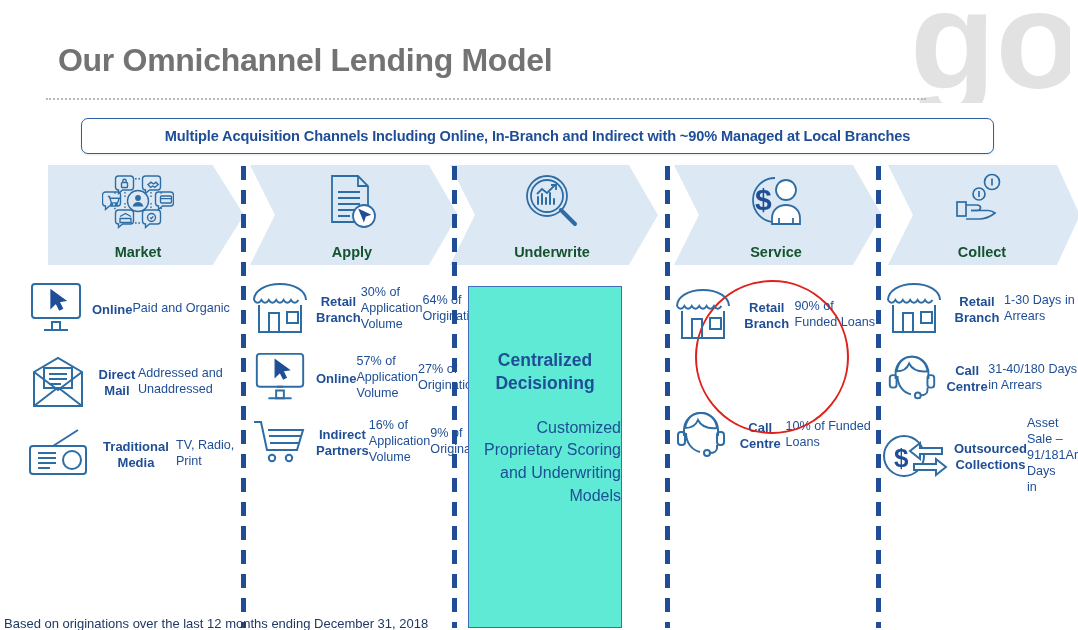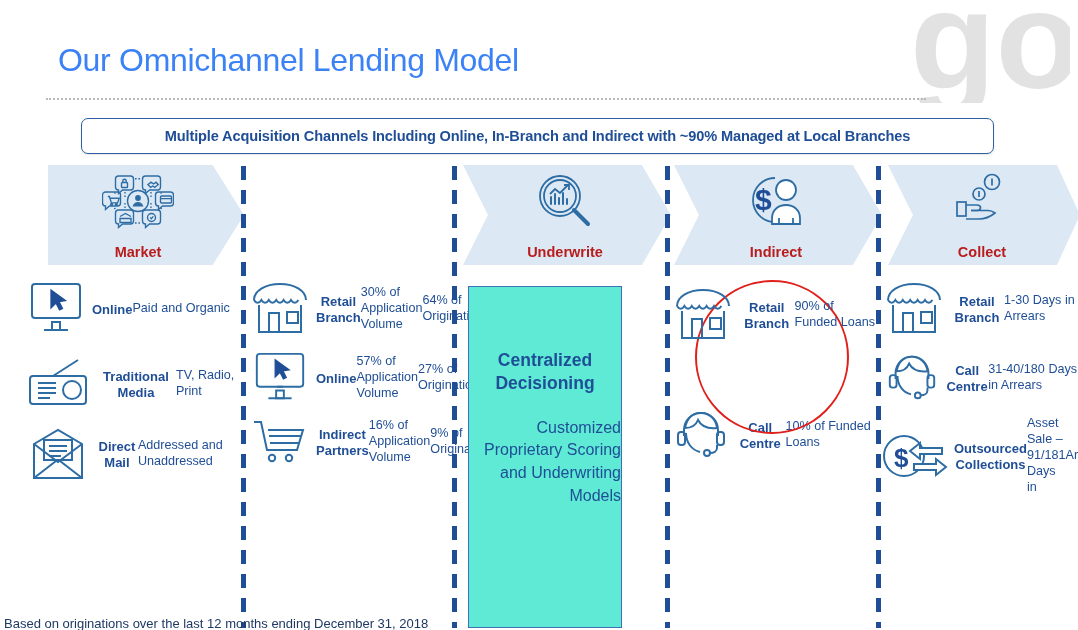--- a/index.html
+++ b/index.html
@@ -16,22 +16,22 @@
   
   .logo-watermark{
     position:absolute; top:-12px; right:8px;
     width:170px; height:115px;
     opacity:1; pointer-events:none;
   }
 
   
   .title{
     position:absolute; left:58px; top:42px;
-    font-size:32px; font-weight:normal;
-    color:#3b82f6; letter-spacing:-0.3px;
+    font-size:32px; font-weight:bold;
+    color:#737373; letter-spacing:-0.3px;
     white-space:nowrap;
   }
   .title-rule{
     position:absolute; left:46px; top:98px; width:880px; height:0;
     border-top:2px dotted #b9b9b9;
   }
 
   
   .banner{
     position:absolute; left:81px; top:118px;
@@ -48,31 +48,31 @@
 
   
   .chev-band{position:absolute; left:0; top:165px; width:1078px; height:100px;}
   .chev{
     position:absolute; top:0; height:100px;
     background:#DCE9F5;
     display:flex; flex-direction:column; align-items:center; justify-content:flex-start;
   }
   .chev.c1{left:48px;  width:196px; clip-path:polygon(0 0, 84% 0, 100% 50%, 84% 100%, 0 100%);}
   .chev.c2{left:250px; width:208px; clip-path:polygon(0 0, 86% 0, 100% 50%, 86% 100%, 0 100%, 12% 50%);}
-  .chev.c3{left:463px; width:208px; clip-path:polygon(0 0, 86% 0, 100% 50%, 86% 100%, 0 100%, 12% 50%);align-items:center;}
+  .chev.c3{left:450px; width:208px; clip-path:polygon(0 0, 86% 0, 100% 50%, 86% 100%, 0 100%, 12% 50%);align-items:center;}
   .chev.c4{left:674px; width:208px; clip-path:polygon(0 0, 86% 0, 100% 50%, 86% 100%, 0 100%, 12% 50%);}
   .chev.c5{left:888px; width:192px; clip-path:polygon(0 0, 88% 0, 100% 50%, 88% 100%, 0 100%, 13% 50%);text-align:center;}
 
   .chev-inner{
     display:flex;flex-direction:column;align-items:center;justify-content:center;
     height:100px;width:100%;
   }
   .chev-icon{height:62px;display:flex;align-items:center;justify-content:center;}
   .chev-label{
-    font-size:14.5px;font-weight:bold;color:#b91c1c;margin-top:12px;
+    font-size:14.5px;font-weight:bold;color:#14532d;margin-top:12px;
   }
   
   .c1 .chev-inner{transform:translateX(-8px);}
   .c2 .chev-inner{transform:translateX(-2px);}
   .c3 .chev-inner{transform:translateX(-2px);}
   .c4 .chev-inner{transform:translateX(-2px);}
   .c5 .chev-inner{transform:translateX(-2px);}
 
   
   .divider{
@@ -192,20 +192,34 @@
                 <path d="M49 20v6"></path>
               <path d="M23 36v-6"></path>
                 <path d="M49 36v-6"></path>
             </g>
           </svg>
         </div>
         <div class="chev-label">Market</div>
       </div>
     </div>
 
+    <div class="chev c2">
+      <div class="chev-inner">
+        <div class="ic chev-icon">
+          <svg width="56" height="58" viewBox="0 0 56 58" fill="none" stroke="#2E6DA4" stroke-width="1.8">
+            <path d="M8 4h26l10 10v36H8z"></path>
+            <path d="M34 4v10h10"></path>
+            <path d="M14 20h22M14 26h22M14 32h22M14 38h18M14 44h12"></path>
+            <circle cx="40" cy="44" r="11" fill="#fff"></circle>
+            <path d="M35.5 38l10 4.6-4.2 1.5-1.5 4.4z" fill="#1F4E96" stroke="#1F4E96" stroke-width="1.4"></path>
+          </svg>
+        </div>
+        <div class="chev-label">Apply</div>
+      </div>
+    </div>
 
     <div class="chev c3">
       <div class="chev-inner">
         <div class="ic chev-icon">
           <svg width="62" height="58" viewBox="0 0 62 58" fill="none" stroke="#2E6DA4" stroke-width="1.8">
             <circle cx="26" cy="24" r="20"></circle>
             <circle cx="26" cy="24" r="16"></circle>
             <path d="M40 38l14 14" stroke-width="4" stroke-linecap="round"></path>
             <g stroke-width="2" stroke-linecap="round">
               <path d="M17 32v-7M21 32v-10M25 32v-6M29 32v-11M33 32v-5"></path>
@@ -222,21 +236,21 @@
       <div class="chev-inner">
         <div class="ic chev-icon">
           <svg width="62" height="58" viewBox="0 0 62 58" fill="none" stroke="#1F4E96" stroke-width="1.8">
             <path d="M30 6a22 22 0 1 0 0 44" stroke="#2E6DA4"></path>
             <text x="10" y="38" font-family="Liberation Sans, sans-serif" font-size="30" font-weight="bold" fill="#1F4E96" stroke="none">$</text>
             <circle cx="41" cy="18" r="10" fill="#fff" stroke="#2E6DA4"></circle>
             <path d="M27 52v-6c0-8 6.5-13 14-13s14 5 14 13v6z" fill="#fff" stroke="#2E6DA4"></path>
             <path d="M34 52v-6M48 52v-6" stroke="#2E6DA4"></path>
           </svg>
         </div>
-        <div class="chev-label">Indirect</div>
+        <div class="chev-label">Service</div>
       </div>
     </div>
 
     <div class="chev c5">
       <div class="chev-inner">
         <div class="ic chev-icon">
           <svg width="62" height="58" viewBox="0 0 62 58" fill="none" stroke="#2E6DA4" stroke-width="1.7">
             <circle cx="41" cy="10" r="7.5"></circle>
               <path d="M41 6.5v7"></path>
             <circle cx="28" cy="22" r="6"></circle>
@@ -264,45 +278,45 @@
           <rect x="12" y="4" width="48" height="34" rx="3"></rect>
           <path d="M33 38h6M24 50h24" stroke-width="2"></path>
           <path d="M32 42h8v8h-8z" fill="none"></path>
           <path d="M31 10l0 18 5-5 3.5 7 3-1.5-3.5-7 6.5-1z" fill="#1F4E96" stroke="#1F4E96" stroke-width="1.3"></path>
         </svg>
       </div>
       <div class="item-title">Online</div>
       <div class="item-sub">Paid and Organic</div>
     </div>
 
-    <div class="item" style="margin-top:20px;">
-      <div class="ic">
-        <svg width="76" height="52" viewBox="0 0 76 52" fill="none" stroke="#2E6DA4" stroke-width="2">
-          <path d="M33 18L58 2"></path>
-          <rect x="10" y="18" width="56" height="28" rx="3"></rect>
-          <circle cx="52" cy="32" r="9"></circle>
-          <path d="M18 25h18M18 30h18M18 35h18M18 40h12"></path>
-        </svg>
-      </div>
-      <div class="item-title">Traditional Media</div>
-      <div class="item-sub">TV, Radio, Print</div>
-    </div>
-
     <div class="item" style="margin-top:18px;">
       <div class="ic">
         <svg width="76" height="52" viewBox="0 0 76 52" fill="none" stroke="#2E6DA4" stroke-width="2">
           <path d="M14 16l24-14 24 14v34H14z"></path>
           <path d="M24 12h28v20H24z" fill="#fff"></path>
           <path d="M29 18h18M29 23h18M29 28h12"></path>
           <path d="M14 16l24 18 24-18"></path>
           <path d="M14 50l22-17M62 50L40 33"></path>
         </svg>
       </div>
       <div class="item-title">Direct Mail</div>
       <div class="item-sub">Addressed and Unaddressed</div>
+    </div>
+
+    <div class="item" style="margin-top:20px;">
+      <div class="ic">
+        <svg width="76" height="52" viewBox="0 0 76 52" fill="none" stroke="#2E6DA4" stroke-width="2">
+          <path d="M33 18L58 2"></path>
+          <rect x="10" y="18" width="56" height="28" rx="3"></rect>
+          <circle cx="52" cy="32" r="9"></circle>
+          <path d="M18 25h18M18 30h18M18 35h18M18 40h12"></path>
+        </svg>
+      </div>
+      <div class="item-title">Traditional Media</div>
+      <div class="item-sub">TV, Radio, Print</div>
     </div>
   </div>
 
   <div class="col col2">
 
     <div class="item" style="margin-top:0px;">
       <div class="ic">
         <svg width="72" height="58" viewBox="0 0 72 58" fill="none" stroke="#2E6DA4" stroke-width="2">
           <path d="M10 20c0-9 11-16 26-16s26 7 26 16"></path>
           <path d="M10 20c2.2 3.6 5.2 3.6 7.4 0 2.2 3.6 5.2 3.6 7.4 0 2.2 3.6 5.2 3.6 7.4 0 2.2 3.6 5.2 3.6 7.4 0 2.2 3.6 5.2 3.6 7.4 0 2.2 3.6 5.2 3.6 7.4 0"></path>

